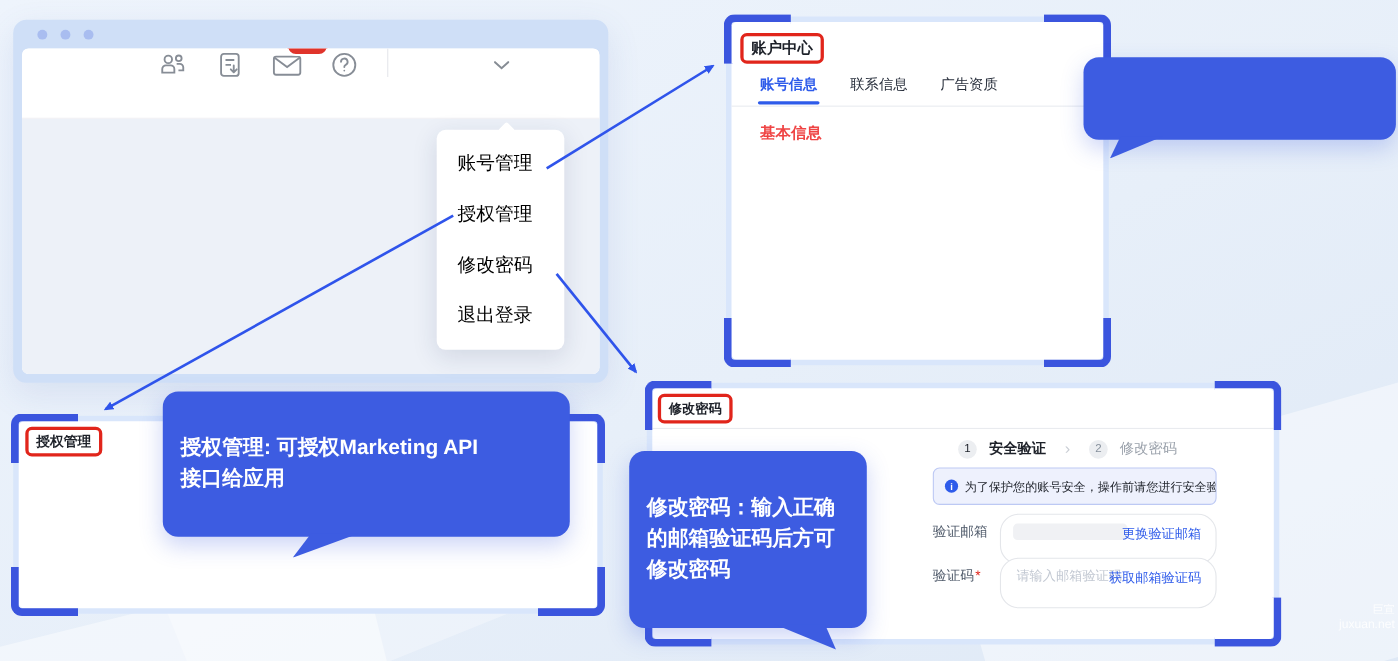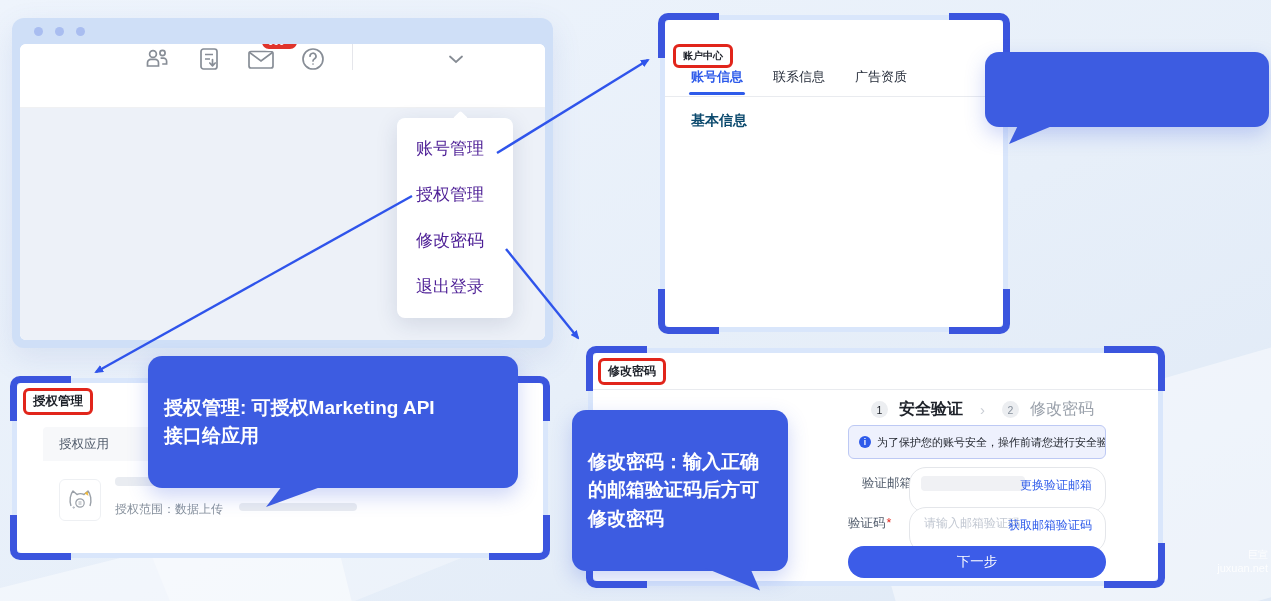--- a/index.html
+++ b/index.html
@@ -32,54 +32,54 @@
   }
   .tb-divider{width:1px;height:26px;background:#e5e6eb;margin:0 10px 0 2px;}
   .chevron-btn{margin-left:78px;}
   .win-content{position:absolute;left:0;top:64px;right:0;bottom:0;background:#edf1f8;}
   
   .dropdown{
     position:absolute;left:397px;top:118px;width:116px;height:200px;background:#fff;border-radius:8px;
     box-shadow:0 6px 22px rgba(31,45,90,.13);z-index:3;padding-top:8px;box-sizing:border-box;
   }
   .dropdown .notch{position:absolute;top:-5px;left:58px;width:11px;height:11px;background:#fff;transform:rotate(45deg);border-radius:2px;}
-  .menu-item{height:46px;line-height:46px;padding-left:19px;font-size:17px;color:#4c1d95;cursor:pointer;white-space:nowrap;}
+  .menu-item{height:46px;line-height:46px;padding-left:19px;font-size:17px;color:#000000;cursor:pointer;white-space:nowrap;}
   
   .panel{position:absolute;background:#fff;border:5px solid #d9e6fb;border-radius:10px;box-sizing:border-box;z-index:1;}
   .bk{position:absolute;width:54px;height:38px;border:0 solid #3b55de;z-index:2;}
   .bk.tl{top:-7px;left:-7px;border-top-width:7px;border-left-width:7px;border-top-left-radius:10px;}
   .bk.tr{top:-7px;right:-7px;border-top-width:7px;border-right-width:7px;border-top-right-radius:10px;}
   .bk.bl{bottom:-7px;left:-7px;border-bottom-width:7px;border-left-width:7px;border-bottom-left-radius:10px;}
   .bk.br{bottom:-7px;right:-7px;border-bottom-width:7px;border-right-width:7px;border-bottom-right-radius:10px;}
   .red-box{
     position:absolute;border:3px solid #e1251b;border-radius:6px;padding:2px 7px;
     font-weight:bold;color:#1d2129;background:#fff;white-space:nowrap;z-index:2;
   }
   
   .tabs{position:absolute;left:26px;top:48px;display:flex;gap:30px;font-size:13px;color:#272e3b;}
   .tab{cursor:pointer;position:relative;padding-bottom:9px;}
   .tab.active{color:#2e5bea;font-weight:bold;}
   .tab.active .underline{position:absolute;left:-2px;right:-2px;bottom:0;height:3px;background:#2e5bea;border-radius:2px;}
   .hdiv{position:absolute;left:0;right:0;height:1px;background:#e9ebef;}
-  .sec-title{position:absolute;left:26px;top:92px;font-size:14px;font-weight:bold;color:#0c4a6e;}
+  .sec-title{position:absolute;left:26px;top:92px;font-size:14px;font-weight:bold;color:#ef4444;}
   .field-col{position:absolute;left:26px;top:130px;display:flex;flex-direction:column;gap:21px;font-size:12.5px;color:#4e5969;}
   
   .auth-card{position:absolute;left:26px;top:44px;right:26px;bottom:14px;border-radius:4px;overflow:hidden;}
   .auth-head{height:34px;line-height:34px;background:#f7f8fa;font-size:12.5px;color:#4e5969;padding-left:16px;}
   .auth-row{position:relative;height:80px;background:#fff;}
   .app-icon{position:absolute;left:16px;top:18px;width:40px;height:40px;border:1px solid #eef0f3;border-radius:6px;background:#fff;
     display:flex;align-items:center;justify-content:center;}
   .blur-bar{position:absolute;background:#e9ecf1;border-radius:4px;}
   .scope{position:absolute;left:72px;top:40px;font-size:12px;color:#86909c;}
   
   .stepper{position:absolute;left:278px;top:46px;display:flex;align-items:center;gap:11px;}
   .step-circle{width:17px;height:17px;border-radius:50%;background:#eceef1;font-size:10.5px;color:#1d2129;
     display:flex;align-items:center;justify-content:center;}
   .step-circle.inactive{color:#86909c;}
-  .step-label{font-size:16px;color:#1d2129;font-weight:bold;}
+  .step-label{font-size:13px;color:#1d2129;font-weight:bold;}
   .step-label.inactive{color:#9aa1ab;font-weight:normal;}
   .step-sep{color:#c9cdd4;font-size:15px;margin:0 6px;}
   .notice{position:absolute;left:255px;top:72px;width:258px;height:34px;background:#eef1fd;border:1px solid #bdc9f4;border-radius:6px;
     display:flex;align-items:center;gap:6px;padding:0 10px;box-sizing:border-box;font-size:11px;color:#1d2129;white-space:nowrap;overflow:hidden;}
   .info-dot{flex:0 0 12px;width:12px;height:12px;border-radius:50%;background:#2e5bea;color:#fff;font-size:8.5px;font-weight:bold;
     display:flex;align-items:center;justify-content:center;}
   .form-label{position:absolute;font-size:12.5px;color:#4e5969;white-space:nowrap;}
   .req{color:#e1251b;margin-left:1px;}
   .pill-field{position:absolute;left:316px;width:197px;height:46px;border:1px solid #e4e6ea;border-radius:17px;background:#fff;box-sizing:border-box;}
   .pill-field .inner-link{position:absolute;right:13px;top:9px;font-size:12px;color:#2e5bea;cursor:pointer;white-space:nowrap;}
@@ -167,21 +167,21 @@
     <div class="menu-item">授权管理</div>
     <div class="menu-item">修改密码</div>
     <div class="menu-item">退出登录</div>
   </div>
 
   <div class="panel" style="left:660px;top:15px;width:348px;height:317px;">
     <div class="bk tl"></div>
     <div class="bk tr"></div>
     <div class="bk bl"></div>
     <div class="bk br"></div>
-    <div class="red-box" style="left:8px;top:24px;font-size:10px;text-align:center;">账户中心</div>
+    <div class="red-box" style="left:8px;top:10px;font-size:14px;text-align:center;">账户中心</div>
     <div class="tabs">
       <div class="tab active">
         <span>账号信息</span>
         <span class="underline"></span>
       </div>
       <div class="tab">
         <span>联系信息</span>
       </div>
       <div class="tab">
         <span>广告资质</span>
@@ -190,38 +190,20 @@
     <div class="hdiv" style="top:76px;"></div>
     <div class="sec-title">基本信息</div>
   </div>
 
   <div class="panel" style="left:12px;top:378px;width:536px;height:180px;">
     <div class="bk tl"></div>
     <div class="bk tr"></div>
     <div class="bk bl"></div>
     <div class="bk br"></div>
     <div class="red-box" style="left:6px;top:5px;font-size:12.5px;">授权管理</div>
-    <div class="auth-card">
-      <div class="auth-head">授权应用</div>
-      <div class="auth-row">
-        <div class="app-icon">
-          <svg width="32" height="32" viewBox="0 0 32 32" fill="none">
-            <path d="M7 22 C5 16 6.5 10 9 7 l4 3.5 c2-1 5-1 7 0 L24 7 c2.5 3 4 9 2 15" stroke="#9aa0a8" stroke-width="1.4" stroke-linejoin="round"></path>
-            <path d="M20.5 9.2 L23.5 7.5 24.5 12 Z" fill="#f0b93a"></path>
-            <circle cx="16" cy="19" r="4.2" stroke="#9aa0a8" stroke-width="1.2"></circle>
-            <path d="M14.5 18 h3 M14.5 20 h3" stroke="#9aa0a8" stroke-width="0.9"></path>
-            <path d="M8.5 23.5 l2.5 0 M9.7 22.3 l0 2.5" stroke="#b8bdc4" stroke-width="1"></path>
-          </svg>
-        </div>
-        <div class="blur-bar" style="left:72px;top:16px;width:236px;height:9px;"></div>
-        <div class="blur-bar" style="left:320px;top:16px;width:120px;height:9px;"></div>
-        <div class="scope">授权范围：数据上传</div>
-        <div class="blur-bar" style="left:196px;top:42px;width:118px;height:8px;"></div>
-      </div>
-    </div>
   </div>
 
   <div class="panel" style="left:588px;top:348px;width:575px;height:238px;">
     <div class="bk tl"></div>
     <div class="bk tr"></div>
     <div class="bk bl"></div>
     <div class="bk br"></div>
     <div class="red-box" style="left:5px;top:5px;font-size:12px;">修改密码</div>
     <div class="hdiv" style="top:36px;"></div>
 
@@ -231,35 +213,34 @@
       <div class="step-sep">›</div>
       <div class="step-circle inactive">2</div>
       <div class="step-label inactive">修改密码</div>
     </div>
 
     <div class="notice">
       <span class="info-dot">i</span>
       <span>为了保护您的账号安全，操作前请您进行安全验证</span>
     </div>
 
-    <div class="form-label" style="left:269px;top:122px;">验证邮箱</div>
+    <div class="form-label" style="left:255px;top:122px;">验证邮箱</div>
     <div class="pill-field" style="top:114px;">
       <div class="blur-bar" style="left:11px;top:8px;width:104px;height:15px;background:#f0f1f4;"></div>
       <span class="inner-link">更换验证邮箱</span>
     </div>
 
     <div class="form-label" style="left:255px;top:162px;">
       <span>验证码</span><span class="req">*</span>
     </div>
     <div class="pill-field" style="top:154px;">
       <input type="text" placeholder="请输入邮箱验证码" style="">
       <span class="inner-link">获取邮箱验证码</span>
     </div>
 
-    <button class="next-btn">下一步</button>
   </div>
 
   <svg id="arrows">
     <defs>
       <marker id="ah" markerWidth="9" markerHeight="8" refX="7" refY="4" orient="auto" markerUnits="userSpaceOnUse">
         <path d="M0,0 L9,4 L0,8 z" fill="#2f54eb"></path>
       </marker>
     </defs>
     <line x1="497" y1="153" x2="648" y2="60" stroke="#2f54eb" stroke-width="2.4" marker-end="url(#ah)"></line>
     <line x1="412" y1="196" x2="96" y2="372" stroke="#2f54eb" stroke-width="2.4" marker-end="url(#ah)"></line>

